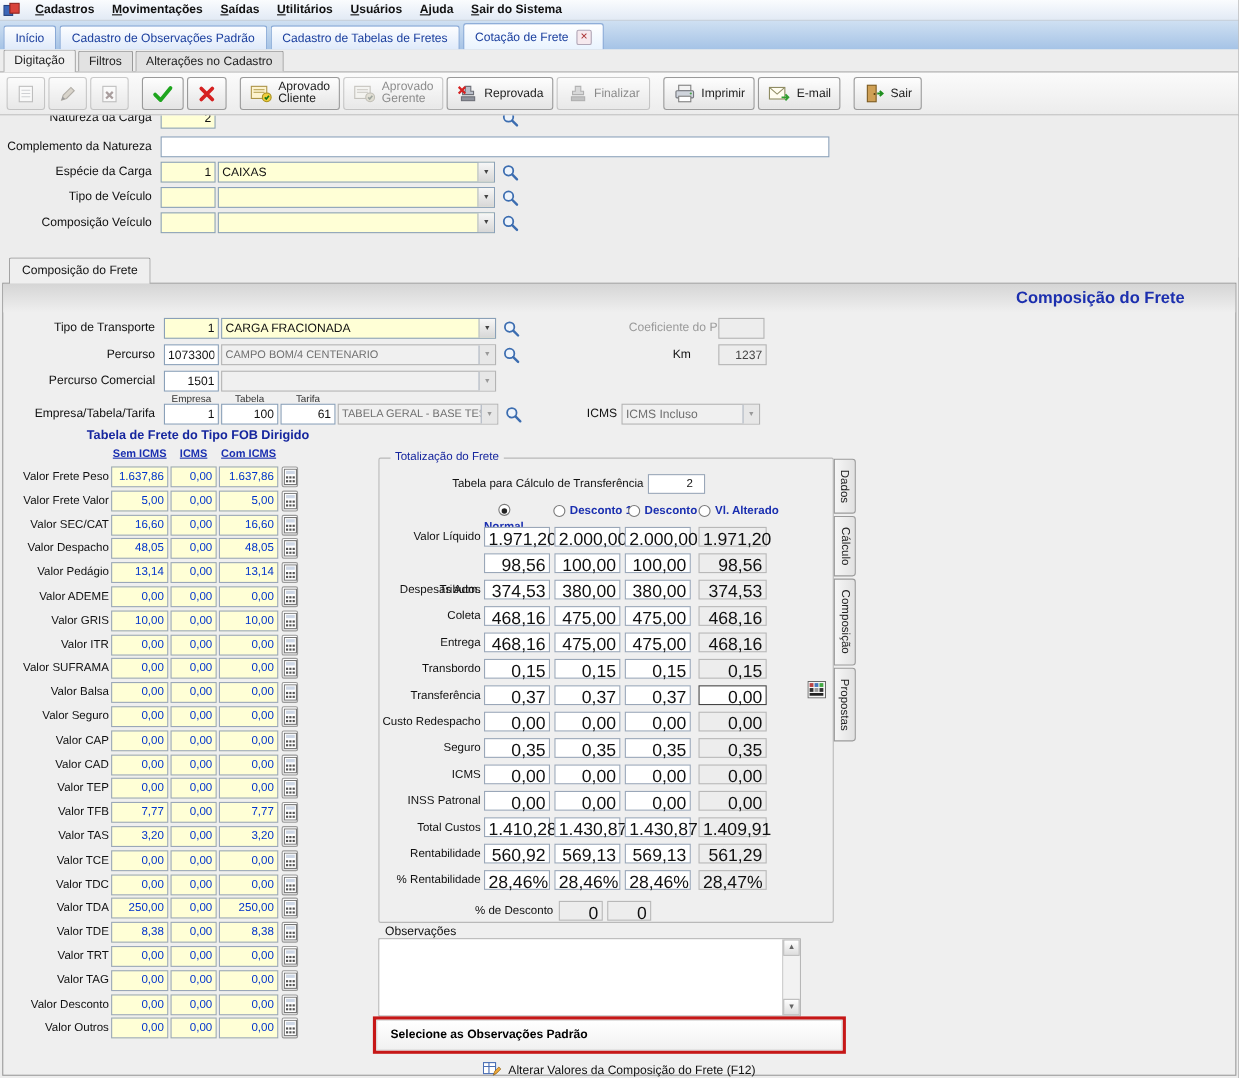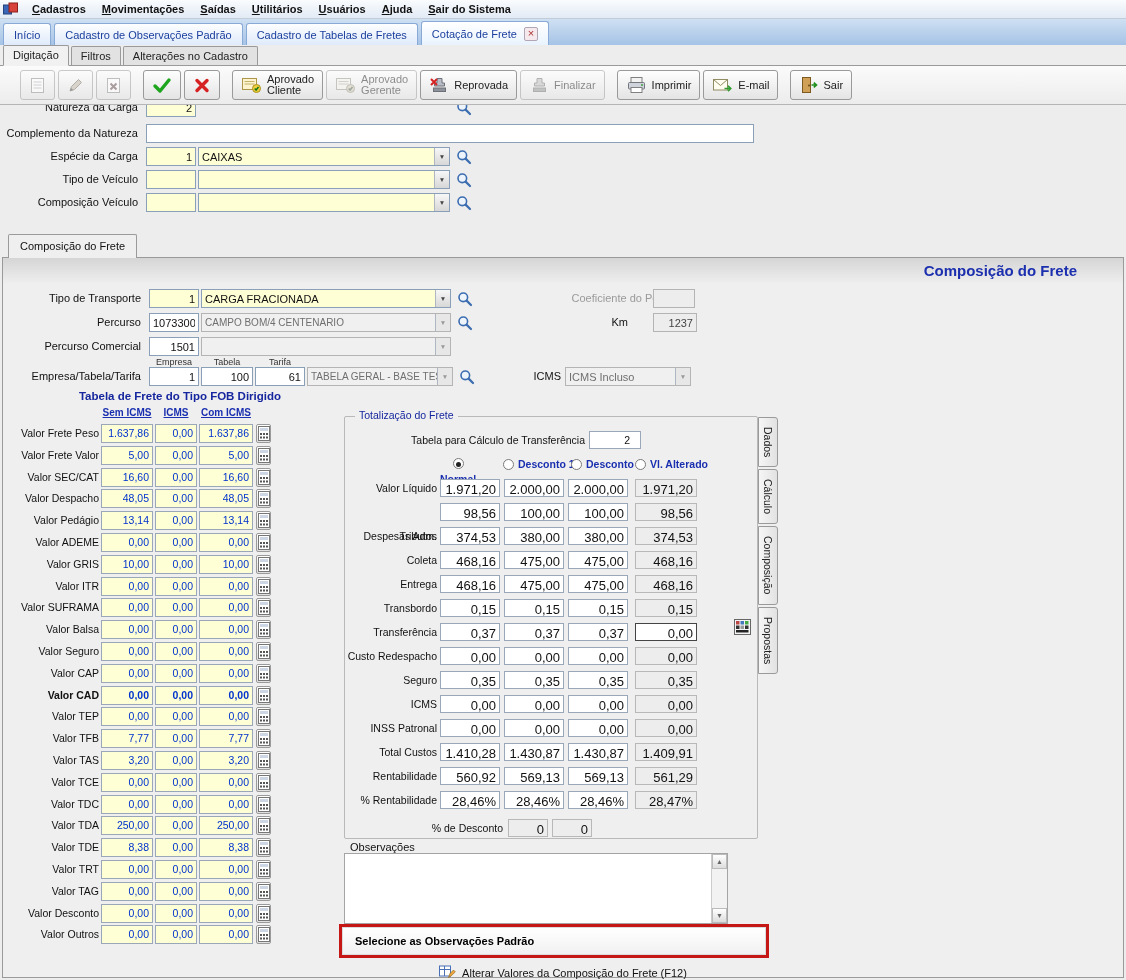--- a/index.html
+++ b/index.html
@@ -14,21 +14,21 @@
 
 .tabstrip{position:absolute;top:19px;left:0;right:0;height:26px;background:linear-gradient(#cfe0f2,#a5c3e6);display:flex;align-items:flex-end;padding-left:3px}
 .mtab{height:22px;margin-right:3px;padding:0 10px;background:linear-gradient(#FDFEFF,#dfeafa);border:1px solid #89a9d6;border-bottom:none;border-radius:3px 3px 0 0;color:#1b3f9e;display:flex;align-items:center;gap:7px;cursor:default}
 .mtab.active{background:linear-gradient(#ffffff,#e9f3fe);height:24px}
 .mtab-close{width:14px;height:14px;border:1px solid #b0a6b6;background:#f6e9ee;color:#a33;font-size:11px;line-height:11px;text-align:center;border-radius:2px;cursor:pointer}
 
 .subtabrow{position:absolute;top:45px;left:0;right:0;height:21px;background:#EDEDED;border-bottom:1px solid #9a9a9a;padding-left:3px;display:flex;align-items:flex-end}
 .stab{height:19px;padding:3px 9px 0;border:1px solid #9a9a9a;border-bottom:none;border-radius:2px 2px 0 0;background:#E2E2E2;margin-right:2px;color:#222;cursor:default}
 .stab.active{background:#F1F1F1;height:21px;margin-bottom:-1px;border-bottom:1px solid #F1F1F1}
 
-.toolbar{position:absolute;top:66px;left:0;right:0;height:39px;background:linear-gradient(#FBFBFB,#ECECEC);border-bottom:1px solid #b5b5b5;display:flex;align-items:center;padding-left:20px}
+.toolbar{position:absolute;top:66px;left:0;right:0;height:39px;background:linear-gradient(#FBFBFB,#ECECEC);border-bottom:1px solid #b5b5b5;display:flex;align-items:center;padding-left:6px}
 .tbtn{height:30px;margin-right:3px;border:1px solid #9a9a9a;border-radius:3px;background:linear-gradient(#FEFEFE,#E4E4E4);display:inline-flex;align-items:center;justify-content:center;gap:5px;padding:0 8px;font-family:"Liberation Sans",sans-serif;font-size:11px;color:#222;white-space:pre-line;line-height:11px;text-align:left;cursor:pointer}
 .tbtn.disabled{opacity:.5;filter:grayscale(85%)}
 .tbtn .ticon{display:inline-flex}
 .tbtn.gap{margin-left:9px}
 
 .code{position:absolute;top:0;height:19px;width:50px;border:1px solid #8aa0b8;font-family:"Liberation Sans",sans-serif;font-size:11px;text-align:right;padding:0 3px;background:#fff;color:#111}
 .code.yellow{background:#FFFFD6}
 .code.disabled{background:#EDEDED;color:#444;border-color:#b4b4b4}
 .combo{position:absolute;top:0;height:19px;border:1px solid #8aa0b8;background:#fff;display:flex;align-items:center;cursor:default}
 .combo.yellow{background:#FFFFD6}
@@ -60,21 +60,21 @@
 .fr-calc{position:absolute;width:15px;height:19px;display:flex;align-items:center;justify-content:center;border:1px solid #9a9a9a;background:linear-gradient(#fff,#e0e0e0);border-radius:2px;cursor:pointer}
 
 .totals{position:absolute;left:341px;top:158px;width:414px;height:423px;border:1px solid #b9b9b9;border-radius:2px}
 .totals-legend{position:absolute;top:-8px;left:10px;background:#EFEFEF;padding:0 4px;color:#16269e;font-size:10.5px}
 .tt-label{position:absolute;left:6px;top:17px;width:234px;text-align:right;font-size:10.5px}
 .tt-field{position:absolute;left:244px;top:14px;width:52px;height:18px;border:1px solid #9aa7b8;text-align:right;padding:0 10px 0 0;font-family:"Liberation Sans",sans-serif;font-size:10.5px;background:#fff;color:#111}
 .t-radio{position:absolute;top:41px;display:flex;align-items:center;gap:4px;font-weight:bold;color:#1a2fb0;font-size:10.5px;cursor:pointer}
 .radio-circle{width:11px;height:11px;border-radius:50%;border:1px solid #7a7a7a;background:#fff;position:relative;display:inline-block}
 .radio-circle.sel::after{content:"";position:absolute;left:2.5px;top:2.5px;width:5px;height:5px;background:#222;border-radius:50%}
 .t-label{position:absolute;left:2px;width:90px;text-align:right;font-size:10.5px;white-space:nowrap}
-.t-field{position:absolute;height:18px;border:1px solid #9aa7b8;background:#fff;font-size:13px;text-align:right;padding:2px 3px 0;color:#111}
+.t-field{position:absolute;height:18px;border:1px solid #9aa7b8;background:#fff;font-size:16px;text-align:right;padding:2px 3px 0;color:#111}
 .t-field.dis{background:#EDEDED;border-color:#b8b8b8}
 .t-field.edit{background:#fff;border:1px solid #444}
 .transfer-grid{position:absolute;left:731px;top:361px;width:18px;height:17px;display:inline-flex;cursor:pointer}
 
 .obs-label{position:absolute;left:347px;top:583px}
 .obs-box{position:absolute;left:341px;top:595px;width:384px;height:71px;border:1px solid #a5a5a5;background:#fff}
 .obs-text{position:absolute;left:0;top:0;right:16px;bottom:0;background:#fff}
 .obs-scroll{position:absolute;right:0;top:0;bottom:0;width:16px;background:#F2F2F2;border-left:1px solid #ccc;display:flex;flex-direction:column;justify-content:space-between;align-items:center}
 .obs-arrow{width:15px;height:15px;background:linear-gradient(#fff,#ddd);border:1px solid #bbb;display:flex;align-items:center;justify-content:center;font-size:7px;color:#666;cursor:pointer}
 .redbox{position:absolute;left:336px;top:666px;width:430px;height:34px;border:3px solid #c61717;background:#fff;display:flex;align-items:stretch}
@@ -570,21 +570,21 @@
                   <rect x="2" y="7" width="2" height="2"></rect>
                   <rect x="5" y="7" width="2" height="2"></rect>
                   <rect x="8" y="7" width="2" height="2"></rect>
                   <rect x="2" y="10.5" width="2" height="2"></rect>
                   <rect x="5" y="10.5" width="2" height="2"></rect>
                   <rect x="8" y="10.5" width="2" height="2"></rect>
                 </g>
               </svg>
             </div>
           </div>
-          <div style="position: absolute; left: 0px; top: 295.6px; width: 100%; height: 33px; font-weight: bold;">
+          <div style="position: absolute; left: 0px; top: 295.6px; width: 100%; height: 33px;">
             <div class="fr-label">Valor CAD</div>
             <div class="fr-field" style="left: 88px; width: 52px;">0,00</div>
             <div class="fr-field" style="left: 142px; width: 42px;">0,00</div>
             <div class="fr-field" style="left: 186px; width: 54px;">0,00</div>
             <div class="fr-calc" style="left: 243px;">
               <svg width="12" height="15" viewBox="0 0 12 15">
                 <rect x="0.5" y="0.5" width="11" height="14" fill="#ffffff" stroke="#777777"></rect>
                 <rect x="2" y="2" width="8" height="3" fill="#cdd6e4"></rect>
                 <g fill="#555555">
                   <rect x="2" y="7" width="2" height="2"></rect>

